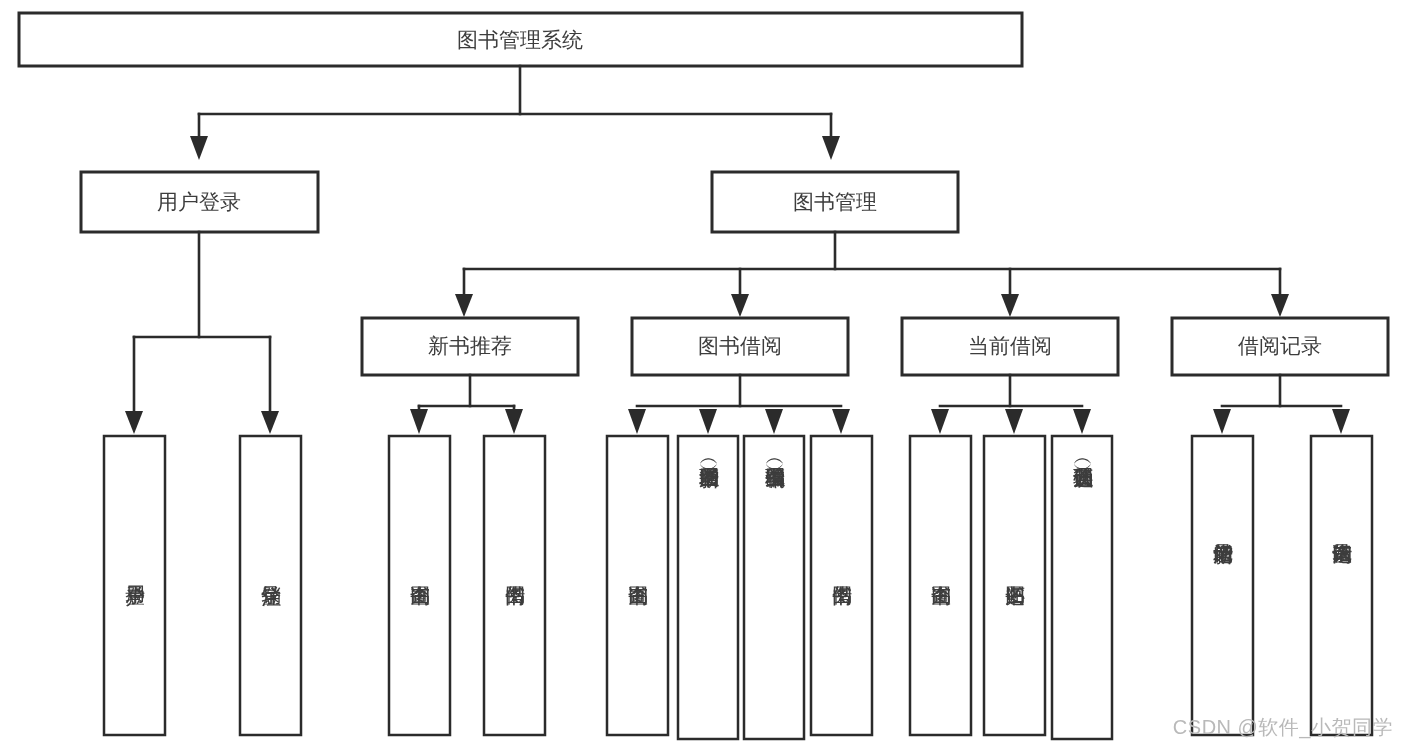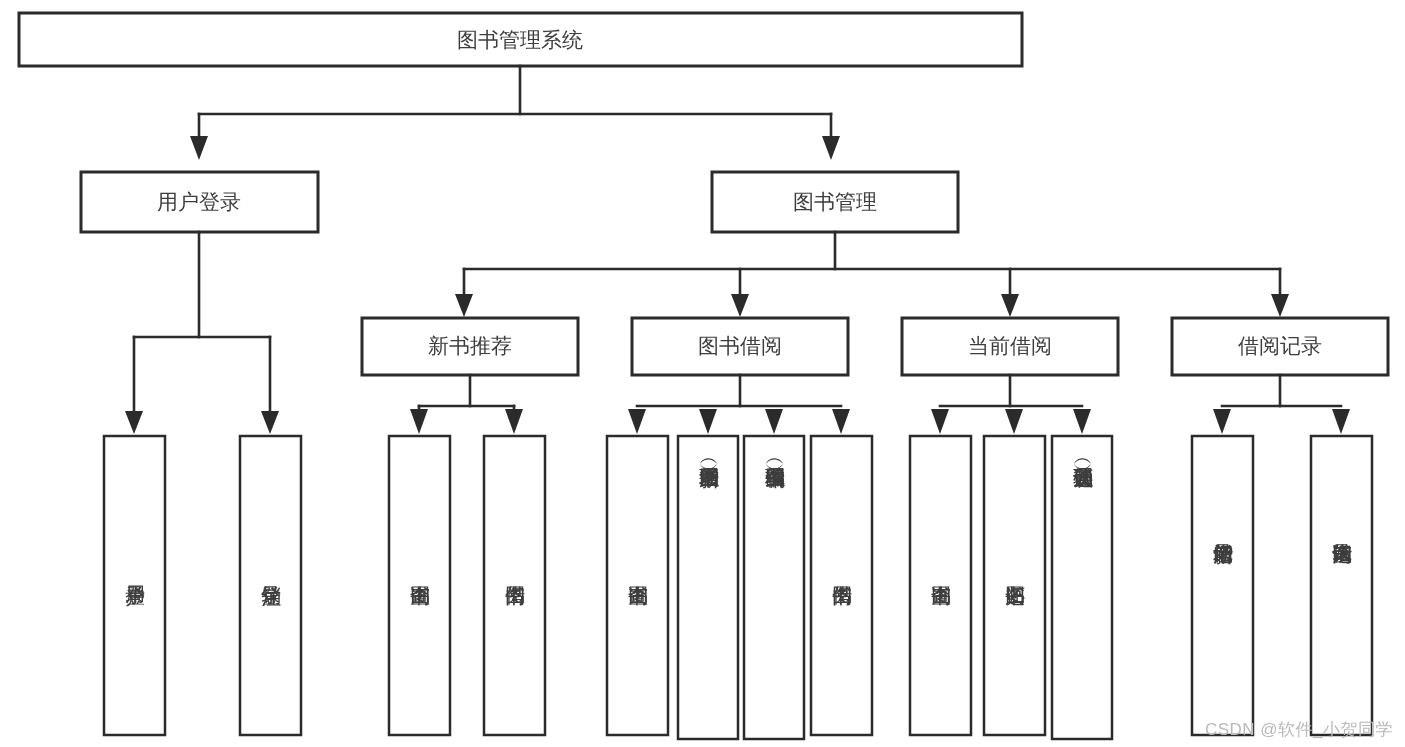--- a/index.html
+++ b/index.html
@@ -51,21 +51,21 @@
     dominant-baseline: middle;
   }
   text.node-label.vert {
     font-size: 20px;
   }
   .watermark {
     position: absolute;
     right: 12px;
     bottom: 6px;
     font-family: "Liberation Sans", "DejaVu Sans", sans-serif;
-    font-size: 17px;
+    font-size: 20px;
     color: #b9b9b9;
     letter-spacing: 0.5px;
     white-space: nowrap;
     pointer-events: none;
   }
 </style>
 </head>
 <body>
 
 <div id="diagram-root">

